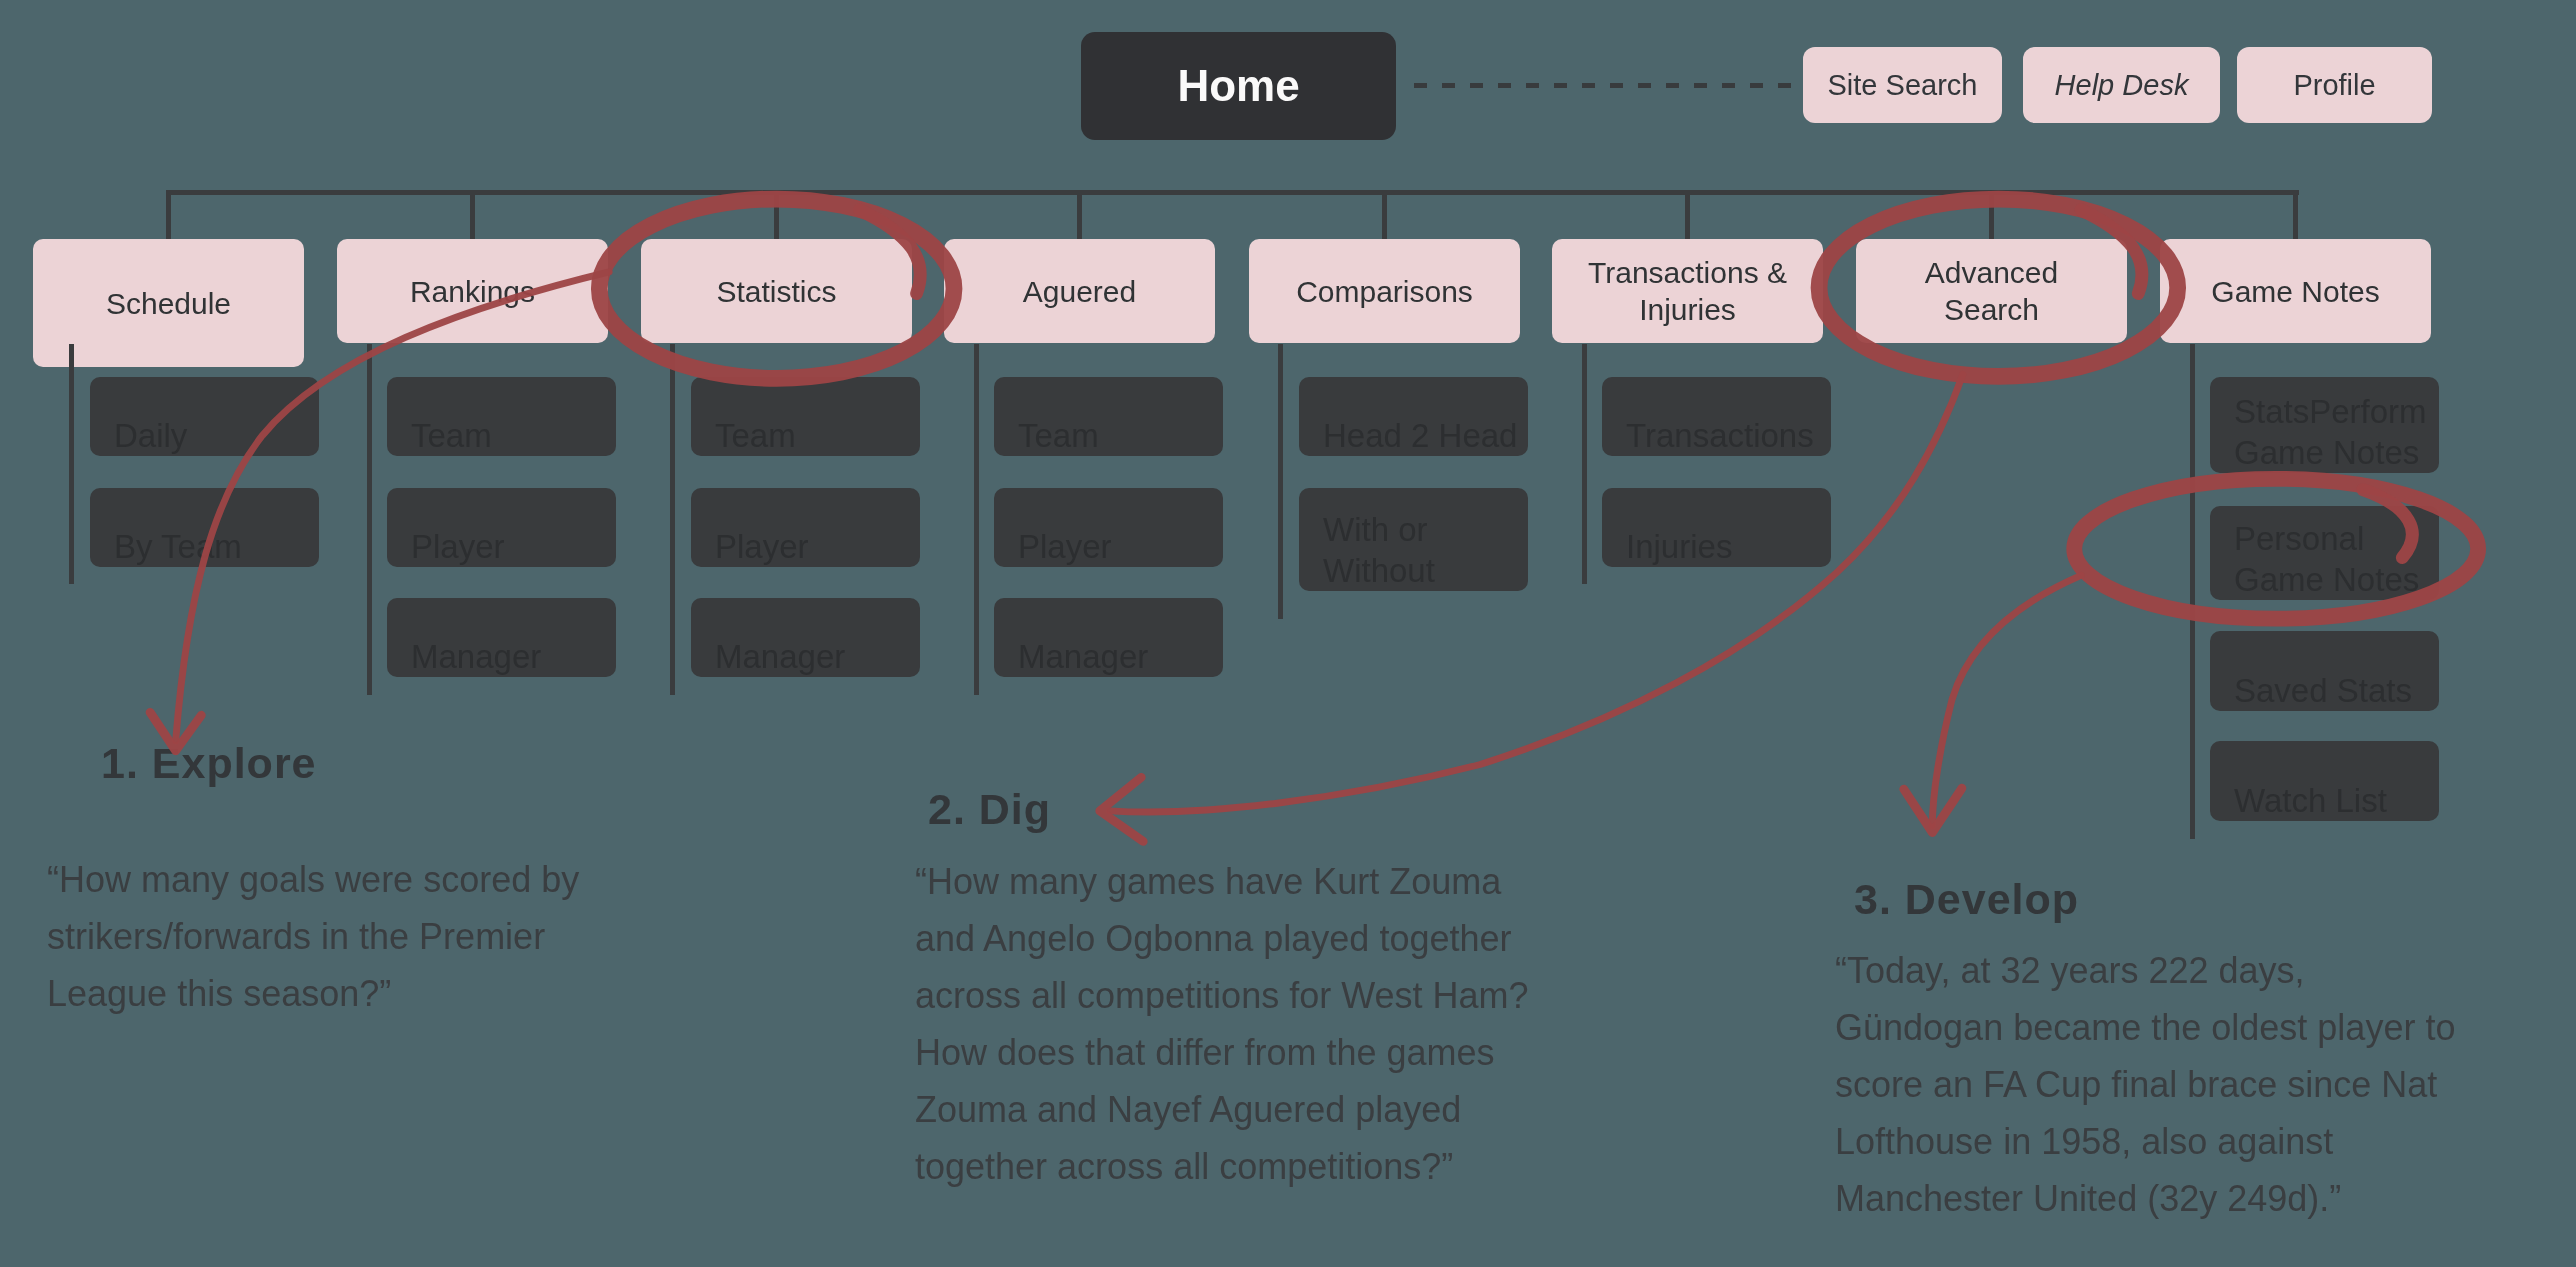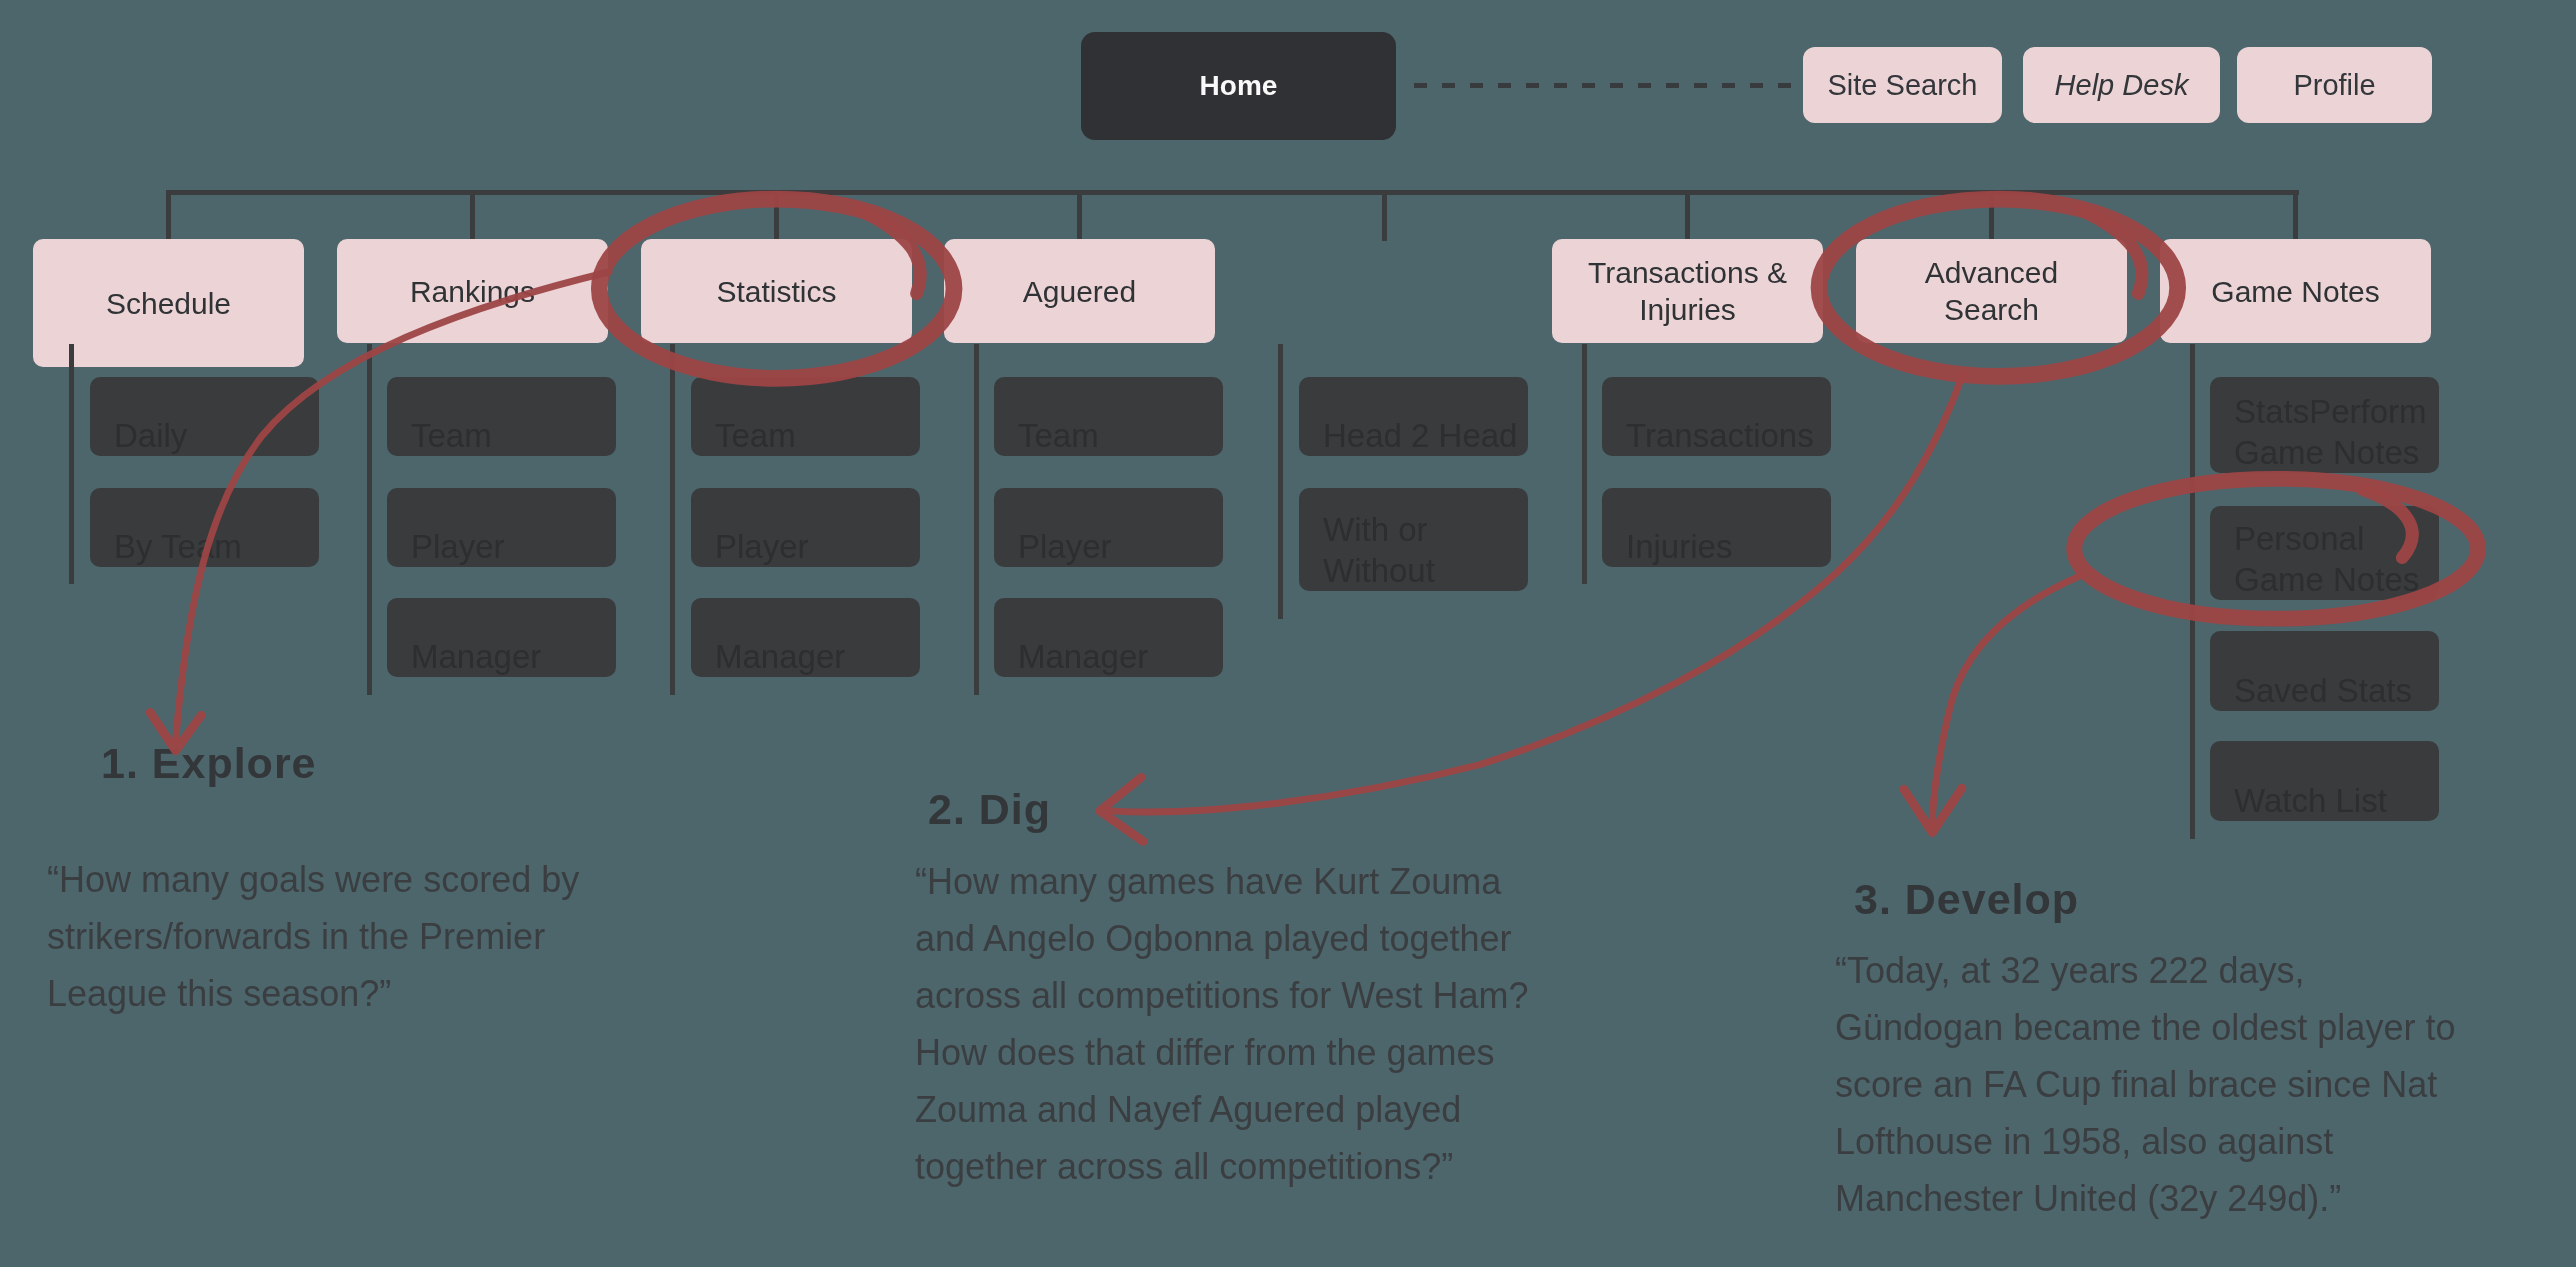--- a/index.html
+++ b/index.html
@@ -1,20 +1,20 @@
 <!DOCTYPE html>
 <html><head>
 <meta charset="utf-8">
 <style>
   html,body{margin:0;padding:0;background:#4D666C;}
   .canvas{position:relative;width:2576px;height:1267px;background:#4D666C;overflow:hidden;
           font-family:"Liberation Sans", sans-serif;}
   .abs{position:absolute;box-sizing:border-box;}
   
-  .home-box{background:#303134;border-radius:14px;color:#FAF9F9;font-weight:bold;font-size:28px;
+  .home-box{background:#303134;border-radius:14px;color:#FAF9F9;font-weight:bold;font-size:44px;
             display:flex;align-items:center;justify-content:center;}
   .pink-btn{background:#ECD3D6;border-radius:12px;color:#33363A;font-size:29px;
             display:flex;align-items:center;justify-content:center;text-align:right;}
   .nav-box{background:#ECD3D6;border-radius:10px;color:#303335;font-size:30px;line-height:37px;
            display:flex;align-items:center;justify-content:center;text-align:center;white-space:pre-line;}
   .sub-box{background:#393B3D;border-radius:10px;color:#2C2E30;font-size:33px;line-height:41px;
            display:flex;align-items:flex-end;padding-left:24px;white-space:pre-line;}
   
   .line{background:#3A3C3E;}
   .dash{background:repeating-linear-gradient(90deg,#383B3D 0 13px,transparent 13px 28px);}
@@ -49,20 +49,21 @@
   <div class="abs line" style="left:1077px;top:190px;width:5px;height:51px;"></div>
   <div class="abs line" style="left:1382px;top:190px;width:5px;height:51px;"></div>
   <div class="abs line" style="left:1685px;top:190px;width:5px;height:51px;"></div>
   <div class="abs line" style="left:1989px;top:190px;width:5px;height:51px;"></div>
   <div class="abs line" style="left:2293px;top:190px;width:5px;height:51px;"></div>
 
   <div class="abs nav-box" style="left:33px;top:239px;width:271px;height:128px;"><span>Schedule</span></div>
   <div class="abs nav-box" style="left:337px;top:239px;width:271px;height:104px;"><span>Rankings</span></div>
   <div class="abs nav-box" style="left:641px;top:239px;width:271px;height:104px;"><span>Statistics</span></div>
   <div class="abs nav-box" style="left:944px;top:239px;width:271px;height:104px;"><span>Aguered</span></div>
+  <div class="abs nav-box" style="left:1249px;top:239px;width:271px;height:104px;"><span>Comparisons</span></div>
   <div class="abs nav-box" style="left:1552px;top:239px;width:271px;height:104px;"><span>Transactions &amp;
 Injuries</span></div>
   <div class="abs nav-box" style="left:1856px;top:239px;width:271px;height:104px;"><span>Advanced
 Search</span></div>
   <div class="abs nav-box" style="left:2160px;top:239px;width:271px;height:104px;"><span>Game Notes</span></div>
 
   <div class="abs line" style="left:69px;top:344px;width:5px;height:240px;"></div>
   <div class="abs line" style="left:367px;top:344px;width:5px;height:351px;"></div>
   <div class="abs line" style="left:670px;top:344px;width:5px;height:351px;"></div>
   <div class="abs line" style="left:974px;top:344px;width:5px;height:351px;"></div>

